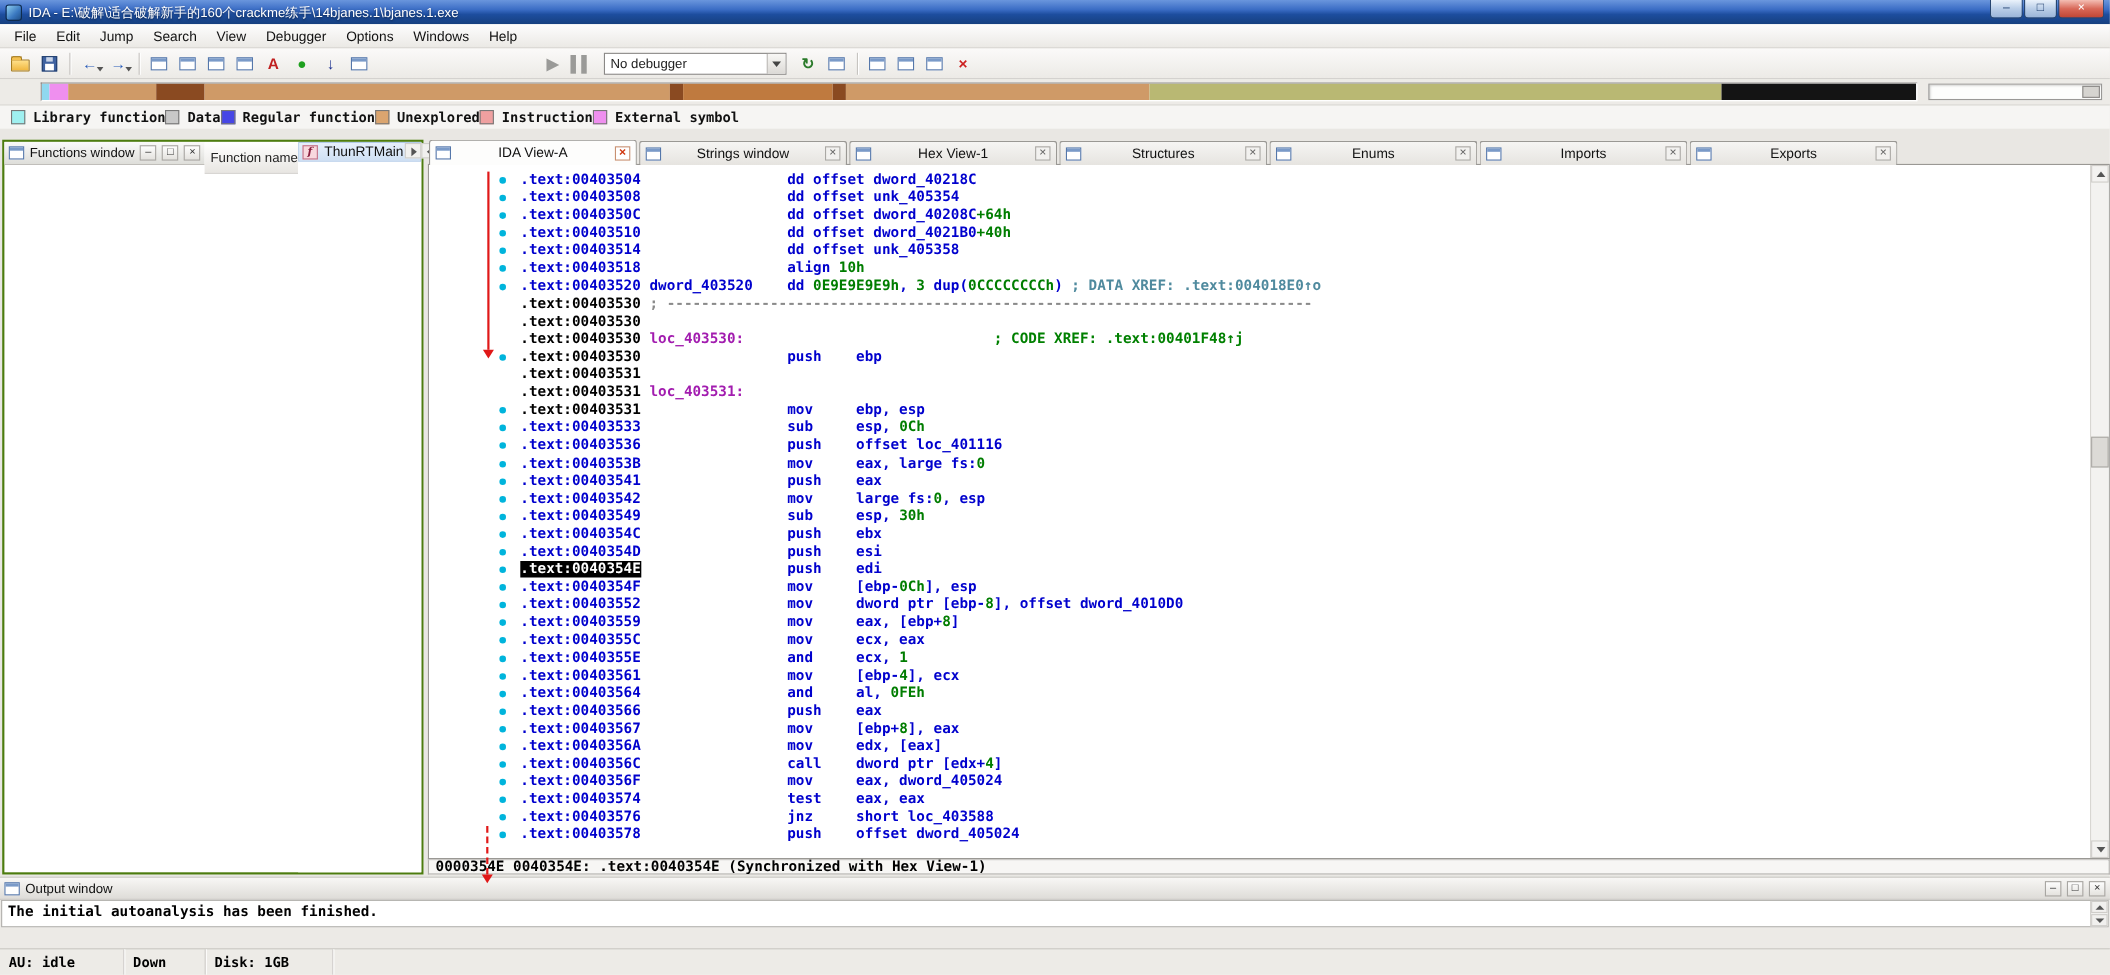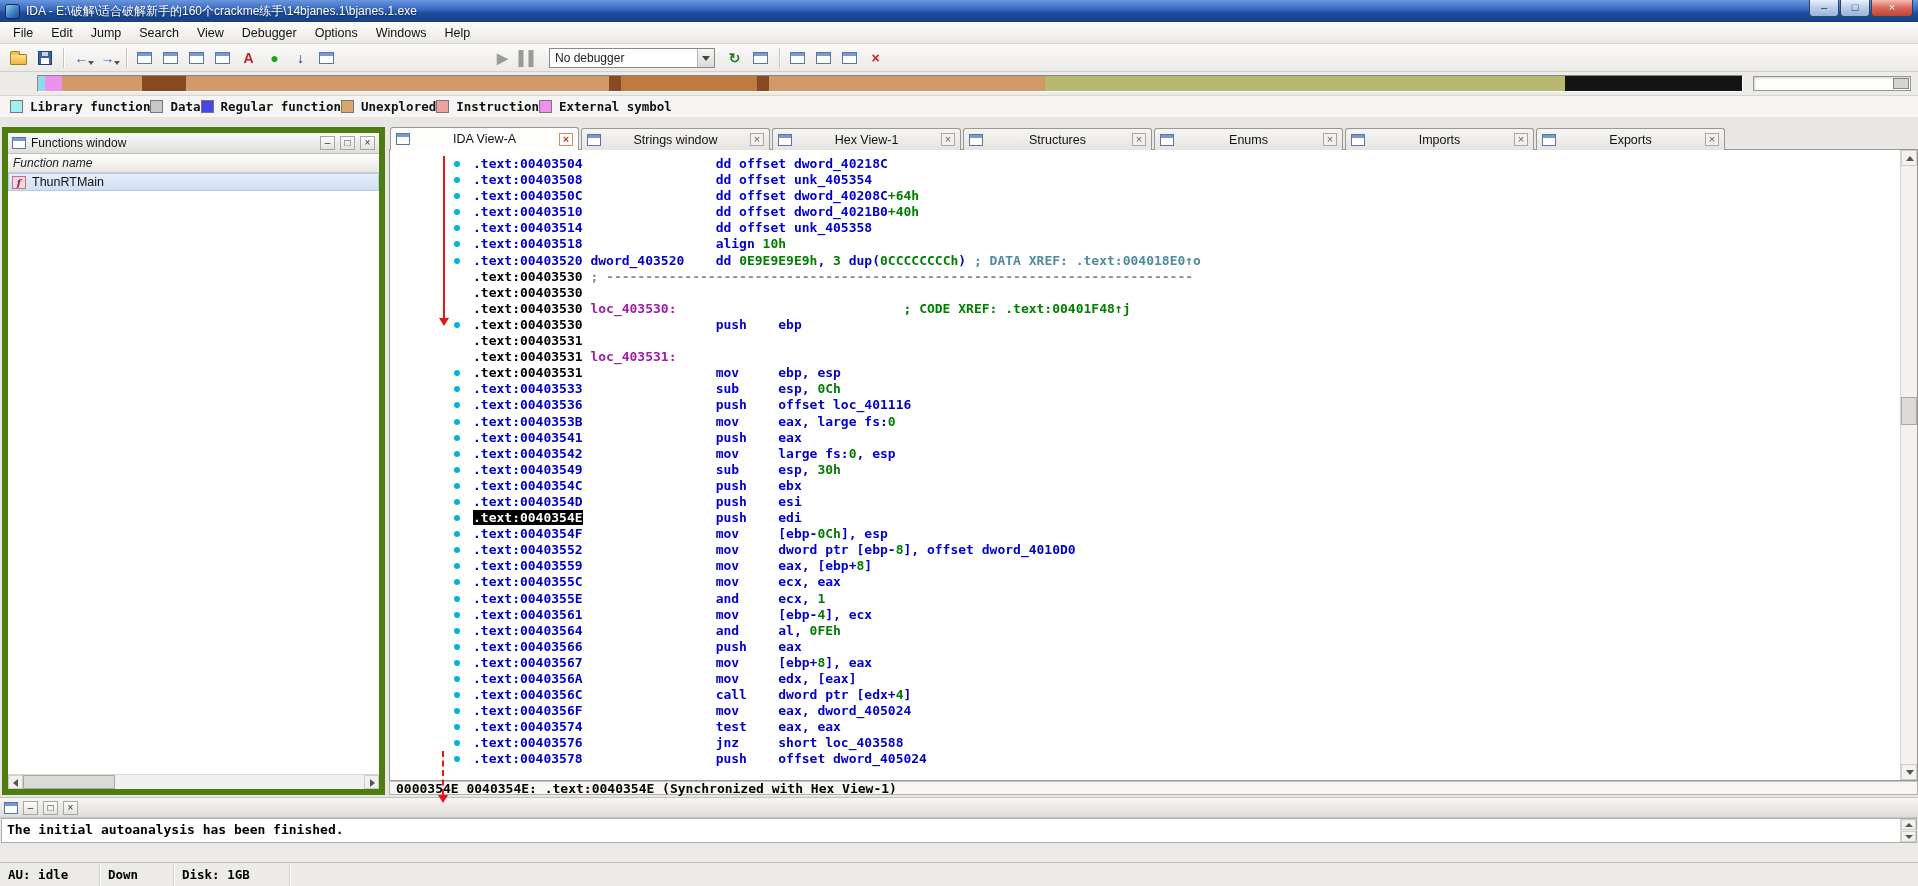--- a/index.html
+++ b/index.html
@@ -64,30 +64,30 @@
     background:#d6d4d0; border:1px solid #8a8886; }
   
   .legend { position:absolute; left:0; top:96px; width:1918px; height:21px; background:#f6f5f3;
     display:flex; align-items:center; padding-left:10px; 
     font-family:"DejaVu Sans Mono", monospace; font-weight:bold; font-size:12.5px; }
   .leg-item { display:flex; align-items:center; gap:7px; }
   .leg-sw { width:13px; height:13px; border:1px solid #777; }
   
   .main { position:absolute; left:0; top:127px; width:1918px; height:668px; z-index:3; }
   .left-panel { position:absolute; left:2px; top:0; width:383px; height:668px;
-    background:#fff; border:6px solid #4d7c0f; display:flex; flex-direction:column; }
+    background:#fff; border:2px solid #4d7c0f; display:flex; flex-direction:row; }
   .panel-cap { height:21px; background:linear-gradient(#fafaf9,#dededa); border-bottom:1px solid #c0beba;
     display:flex; align-items:center; gap:5px; padding:0 4px; }
   .cap-title { font-size:12px; flex:1; white-space:nowrap; }
   .pbtn { width:15px; height:14px; border:1px solid #a8a6a2; background:linear-gradient(#fdfdfd,#e4e2de);
     font-size:10px; line-height:12px; text-align:center; color:#333; }
   .cap-ico { width:14px; height:12px; background:#fff; border:1px solid #5577aa; }
   .cap-ico::before { content:""; display:block; height:3px; background:#7a9ac8; }
-  .col-header { height:19px; background:linear-gradient(#ffffff,#e8e6e2); border-bottom:1px solid #cfcdc9;
-    display:flex; align-items:center; padding-left:5px; font-size:12px; color:#222;font-style:italic; }
+  .col-header { height:29px; background:linear-gradient(#ffffff,#e8e6e2); border-bottom:1px solid #cfcdc9;
+    display:flex; align-items:center; padding-left:5px; font-size:12px; color:#222; }
   .func-list { flex:1; background:#fff; overflow:hidden; }
   .func-row { height:18px; display:flex; align-items:center; gap:6px; padding-left:3px; font-size:12.5px; }
   .func-row.selected { background:linear-gradient(#e6effb,#cfe0f4); border:1px solid #b2cbe8; }
   .func-ico { width:14px; height:13px; background:#f8d8de; border:1px solid #c07088; color:#8a2040;
     font-family:"DejaVu Serif", serif; font-style:italic; font-weight:bold; font-size:10px;
     line-height:11px; text-align:center; }
   .hscroll { height:15px; background:#f1f0ee; border-top:1px solid #d8d6d2; position:relative; }
   .hs-btn { position:absolute; top:0; width:15px; height:14px; background:#f1f0ee; border:1px solid #cfcdc9; }
   .hs-btn.l { left:0; } .hs-btn.r { right:0; }
   .hs-btn.l::after { content:""; position:absolute; left:4px; top:3px;
@@ -385,30 +385,31 @@
       </div>
     </div>
     <div class="dstatus">0000354E 0040354E: .text:0040354E (Synchronized with Hex View-1)</div>
   </div>
 
 </div>
 
 <div class="output">
   <div class="out-cap">
     <span class="cap-ico"></span>
+    <span class="cap-title">Output window</span>
     <span class="pbtn">–</span>
     <span class="pbtn">□</span>
     <span class="pbtn">×</span>
   </div>
   <div class="out-body">
     <div class="out-text">The initial autoanalysis has been finished.</div>
     <div class="out-scroll">
       <span class="ob up"></span>
       <span class="ob down"></span>
     </div>
   </div>
 </div>
 
 <div class="statusbar">
-    <span class="sb-cell" style="width: 100px;">AU: idle</span>
+    <span class="sb-cell" style="width: 113px;">AU: idle</span>
     <span class="sb-cell" style="width: 74px;">Down</span>
     <span class="sb-cell" style="width: 116px;">Disk: 1GB</span>
   </div>
 
 </body></html>

